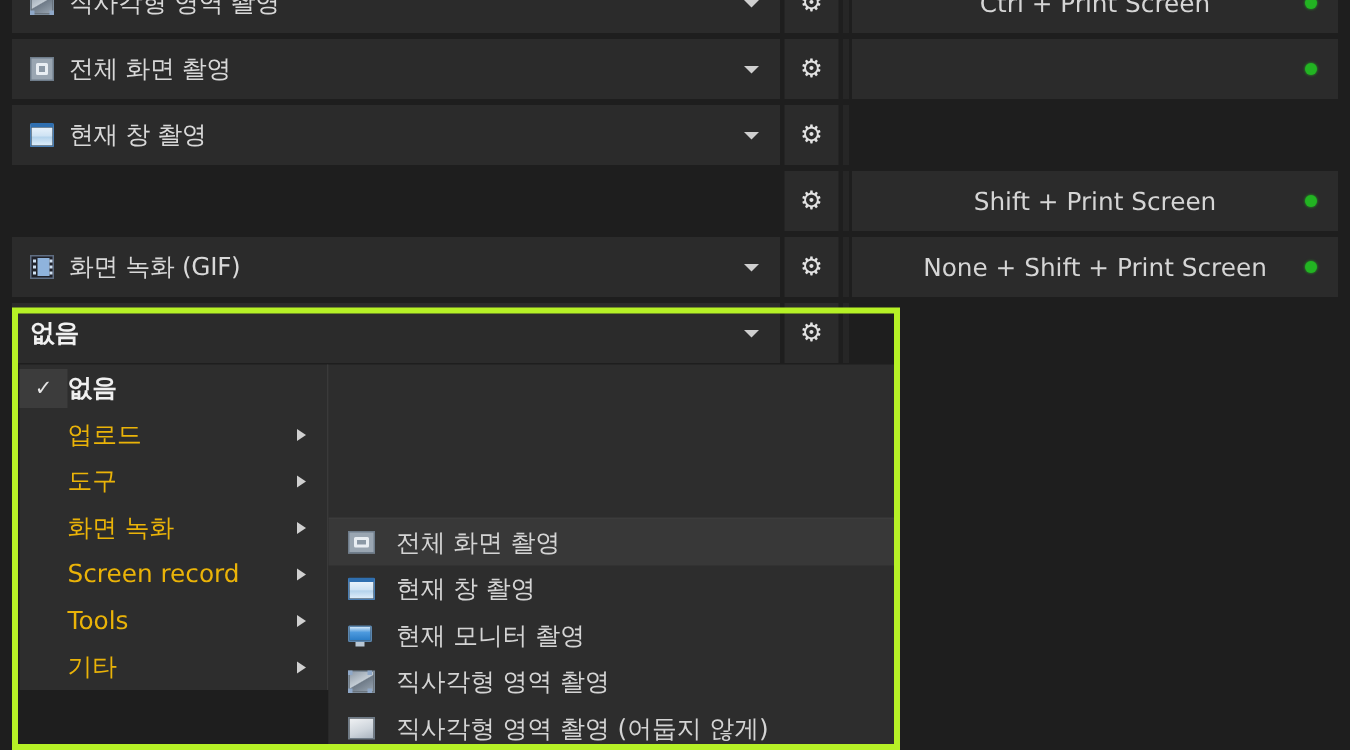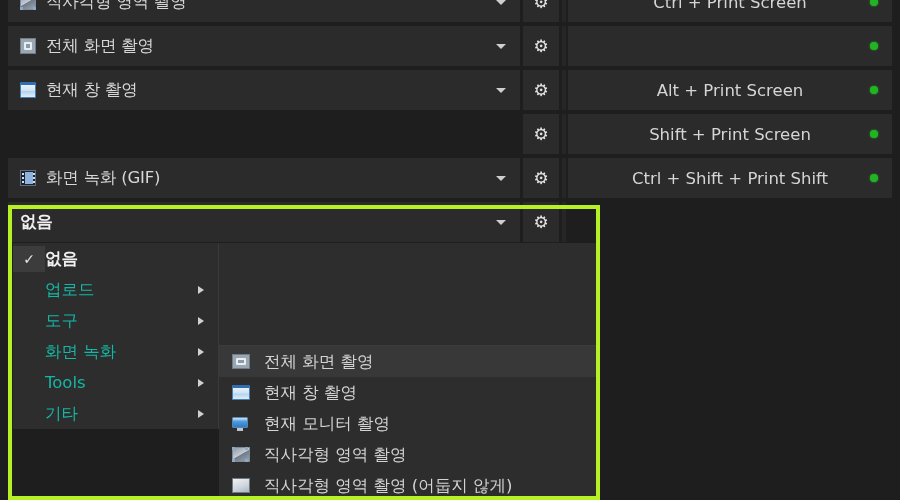--- a/index.html
+++ b/index.html
@@ -236,21 +236,21 @@
   }
   .menu-check {
     width: 32px;
     flex: 0 0 auto;
     text-align: center;
     color: #e6e6e6;
     font-size: 14px;
     line-height: 1;
   }
   .menu-label {
-    color: #14b8a6;
+    color: #eab308;
     font-size: 16.5px;
     white-space: nowrap;
   }
   .menu-label.bold { font-weight: bold; color: #f0f0f0; }
   .menu-arrow {
     position: absolute;
     right: 14px;
     top: 50%;
     margin-top: -4px;
     width: 0; height: 0;
@@ -339,24 +339,20 @@
       <div class="hk-row">
         <div class="cell cell-task">
           <span class="task-icon ic-window"></span>
           <span class="task-label">현재 창 촬영</span>
           <span class="caret-down"></span>
         </div>
         <div class="cell cell-gear">
           <span class="gear-glyph" style="font-size: 17px;">⚙</span>
         </div>
         <div class="cell cell-spacer"></div>
-        <div class="cell cell-hotkey">
-          <span class="hotkey-label">Alt + Print Screen</span>
-          <span class="status-dot" style="background: rgb(34, 180, 34); box-shadow: rgb(34, 180, 34) 0px 0px 2px;"></span>
-        </div>
       </div>
       <div class="hk-row">
         <div class="cell cell-gear">
           <span class="gear-glyph" style="font-size: 17px;">⚙</span>
         </div>
         <div class="cell cell-spacer"></div>
         <div class="cell cell-hotkey">
           <span class="hotkey-label">Shift + Print Screen</span>
           <span class="status-dot" style="background: rgb(34, 180, 34); box-shadow: rgb(34, 180, 34) 0px 0px 2px;"></span>
         </div>
@@ -365,21 +361,21 @@
         <div class="cell cell-task">
           <span class="task-icon ic-gif"></span>
           <span class="task-label">화면 녹화 (GIF)</span>
           <span class="caret-down"></span>
         </div>
         <div class="cell cell-gear">
           <span class="gear-glyph" style="font-size: 17px;">⚙</span>
         </div>
         <div class="cell cell-spacer"></div>
         <div class="cell cell-hotkey">
-          <span class="hotkey-label">Ctrl + Shift + Print Shift</span>
+          <span class="hotkey-label">None + Shift + Print Screen</span>
           <span class="status-dot" style="background: rgb(34, 180, 34); box-shadow: rgb(34, 180, 34) 0px 0px 2px;"></span>
         </div>
       </div>
       <div class="hk-row">
         <div class="cell cell-task">
           <span style="display: inline-block; width: 12px; flex: 0 0 auto;"></span>
           <span class="task-label" style="font-weight: bold; color: rgb(240, 240, 240);">없음</span>
           <span class="caret-down"></span>
         </div>
         <div class="cell cell-gear">
@@ -406,20 +402,25 @@
         <span class="menu-label">도구</span>
         <span class="menu-arrow"></span>
       </div>
       <div class="menu-item">
         <span class="menu-check"></span>
         <span class="menu-label">화면 녹화</span>
         <span class="menu-arrow"></span>
       </div>
       <div class="menu-item">
         <span class="menu-check"></span>
+        <span class="menu-label">Screen record</span>
+        <span class="menu-arrow"></span>
+      </div>
+      <div class="menu-item">
+        <span class="menu-check"></span>
         <span class="menu-label">Tools</span>
         <span class="menu-arrow"></span>
       </div>
       <div class="menu-item">
         <span class="menu-check"></span>
         <span class="menu-label">기타</span>
         <span class="menu-arrow"></span>
       </div>
     </div>
 

